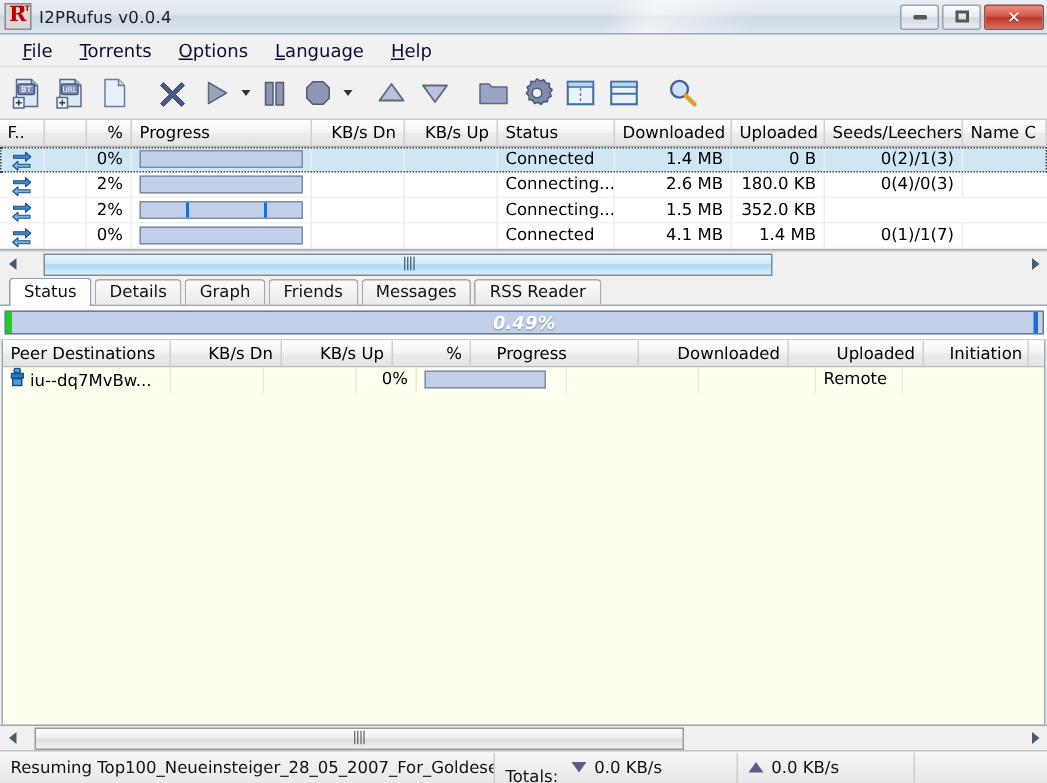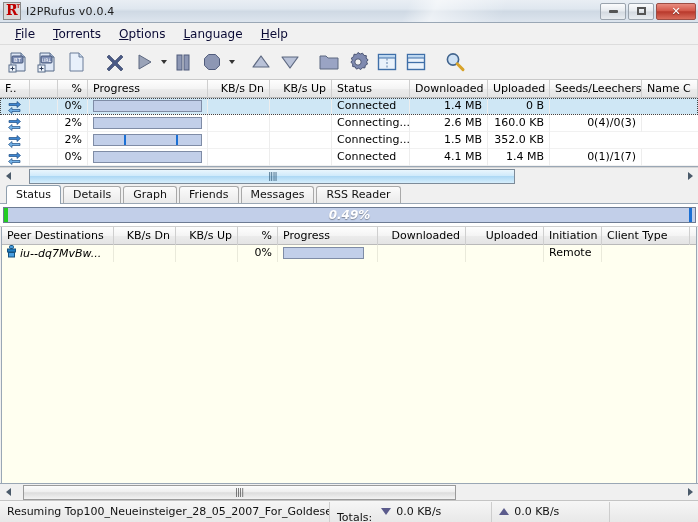--- a/index.html
+++ b/index.html
@@ -257,21 +257,21 @@
     display: flex; flex-direction: column;
     border: 1px solid #9aa7b5;
     border-top: none; border-bottom: none;
     margin: 0 1px;
     overflow: hidden;
   }
   .peer-hdr {
     display: flex; height: 18px; flex: 0 0 18px;
     background: linear-gradient(to bottom,#fefefe 0%,#f4f4f4 50%,#ececec 51%,#e4e4e4 100%);
     border-bottom: 1px solid #b9b9b9;
-    font-size: 11px; align-items: center; box-sizing: border-box;
+    font-size: 11px; align-items: center; box-sizing: border-box; gap: 12px;
   }
   .peer-hdr .pc {
     box-sizing: border-box; padding: 0 5px;
     border-right: 1px solid #cfcfcf;
     height: 18px; line-height: 17px; overflow: hidden; white-space: nowrap;
   }
   .peer-hdr .pc.r { text-align: right; }
   .peer-rows { flex: 1 1 auto; background: #fffff0; }
   .prow { display: flex; height: 17px; align-items: center; font-size: 11px; box-sizing: border-box; }
   .pcell {
@@ -471,39 +471,40 @@
           <div class="tc" style="flex: 0 0 28px;"></div>
           <div class="tc r" style="flex: 0 0 30px;">0%</div>
           <div class="tc" style="flex: 0 0 120px;">
             <div class="pbar"></div>
           </div>
           <div class="tc r" style="flex: 0 0 62px;"></div>
           <div class="tc r" style="flex: 0 0 62px;"></div>
           <div class="tc" style="flex: 0 0 78px;">Connected</div>
           <div class="tc r" style="flex: 0 0 78px;">1.4 MB</div>
           <div class="tc r" style="flex: 0 0 62px;">0 B</div>
+          <div class="tc r" style="flex: 0 0 92px;">0(2)/1(3)</div>
           <div class="tc noborder" style="flex: 0 0 56px;"></div>
         </div>
         <div class="trow">
           <div class="tc ticon" style="flex: 0 0 30px;">
             <svg width="15" height="15" viewBox="0 0 15 15">
               <path d="M2 4.5 h8 v-2 l3.5 3 -3.5 3 v-2 h-8z" fill="#3f86d0" stroke="#1d4d84" stroke-width=".7" stroke-linejoin="round"></path>
               <path d="M13 10.5 h-8 v-2 l-3.5 3 3.5 3 v-2 h8z" fill="#75b3e8" stroke="#1d4d84" stroke-width=".7" stroke-linejoin="round"></path>
             </svg>
           </div>
           <div class="tc" style="flex: 0 0 28px;"></div>
           <div class="tc r" style="flex: 0 0 30px;">2%</div>
           <div class="tc" style="flex: 0 0 120px;">
             <div class="pbar"></div>
           </div>
           <div class="tc r" style="flex: 0 0 62px;"></div>
           <div class="tc r" style="flex: 0 0 62px;"></div>
           <div class="tc" style="flex: 0 0 78px;">Connecting...</div>
           <div class="tc r" style="flex: 0 0 78px;">2.6 MB</div>
-          <div class="tc r" style="flex: 0 0 62px;">160.0 KB</div>
+          <div class="tc r" style="flex: 0 0 62px;">180.0 KB</div>
           <div class="tc r" style="flex: 0 0 92px;">0(4)/0(3)</div>
           <div class="tc noborder" style="flex: 0 0 56px;"></div>
         </div>
         <div class="trow">
           <div class="tc ticon" style="flex: 0 0 30px;">
             <svg width="15" height="15" viewBox="0 0 15 15">
               <path d="M2 4.5 h8 v-2 l3.5 3 -3.5 3 v-2 h-8z" fill="#3f86d0" stroke="#1d4d84" stroke-width=".7" stroke-linejoin="round"></path>
               <path d="M13 10.5 h-8 v-2 l-3.5 3 3.5 3 v-2 h8z" fill="#75b3e8" stroke="#1d4d84" stroke-width=".7" stroke-linejoin="round"></path>
             </svg>
           </div>
@@ -584,21 +585,21 @@
         <div class="pc r" style="flex: 0 0 40px;">%</div>
         <div class="pc" style="flex: 0 0 100px;">Progress</div>
         <div class="pc r" style="flex: 0 0 88px;">Downloaded</div>
         <div class="pc r" style="flex: 0 0 78px;">Uploaded</div>
         <div class="pc" style="flex: 0 0 58px;">Initiation</div>
         <div class="pc" style="flex: 0 0 88px;">Client Type</div>
         <div class="pc" style="flex: 0 0 62px;">Name</div>
       </div>
     <div class="peer-rows" id="peer-rows">
         <div class="prow">
-          <div class="pcell" style="flex: 0 0 112px; display: flex; align-items: center; gap: 4px; font-style: italic;">
+          <div class="pcell" style="flex: 0 0 112px; display: flex; align-items: center; gap: 4px;">
             <span><svg width="9" height="13" viewBox="0 0 9 13">
                 <rect x="2.5" y="0.5" width="4" height="3" rx="1.2" fill="#4aa0e0" stroke="#16537e"></rect>
                 <rect x="0.5" y="4" width="8" height="3" fill="#1f7fc4" stroke="#16537e"></rect>
                 <rect x="1.5" y="7.5" width="6" height="4.5" fill="#4aa0e0" stroke="#16537e"></rect>
               </svg></span>
             <span>iu--dq7MvBw...</span>
           </div>
           <div class="pcell r" style="flex: 0 0 62px;"></div>
           <div class="pcell r" style="flex: 0 0 62px;"></div>
           <div class="pcell r" style="flex: 0 0 40px;">0%</div>

